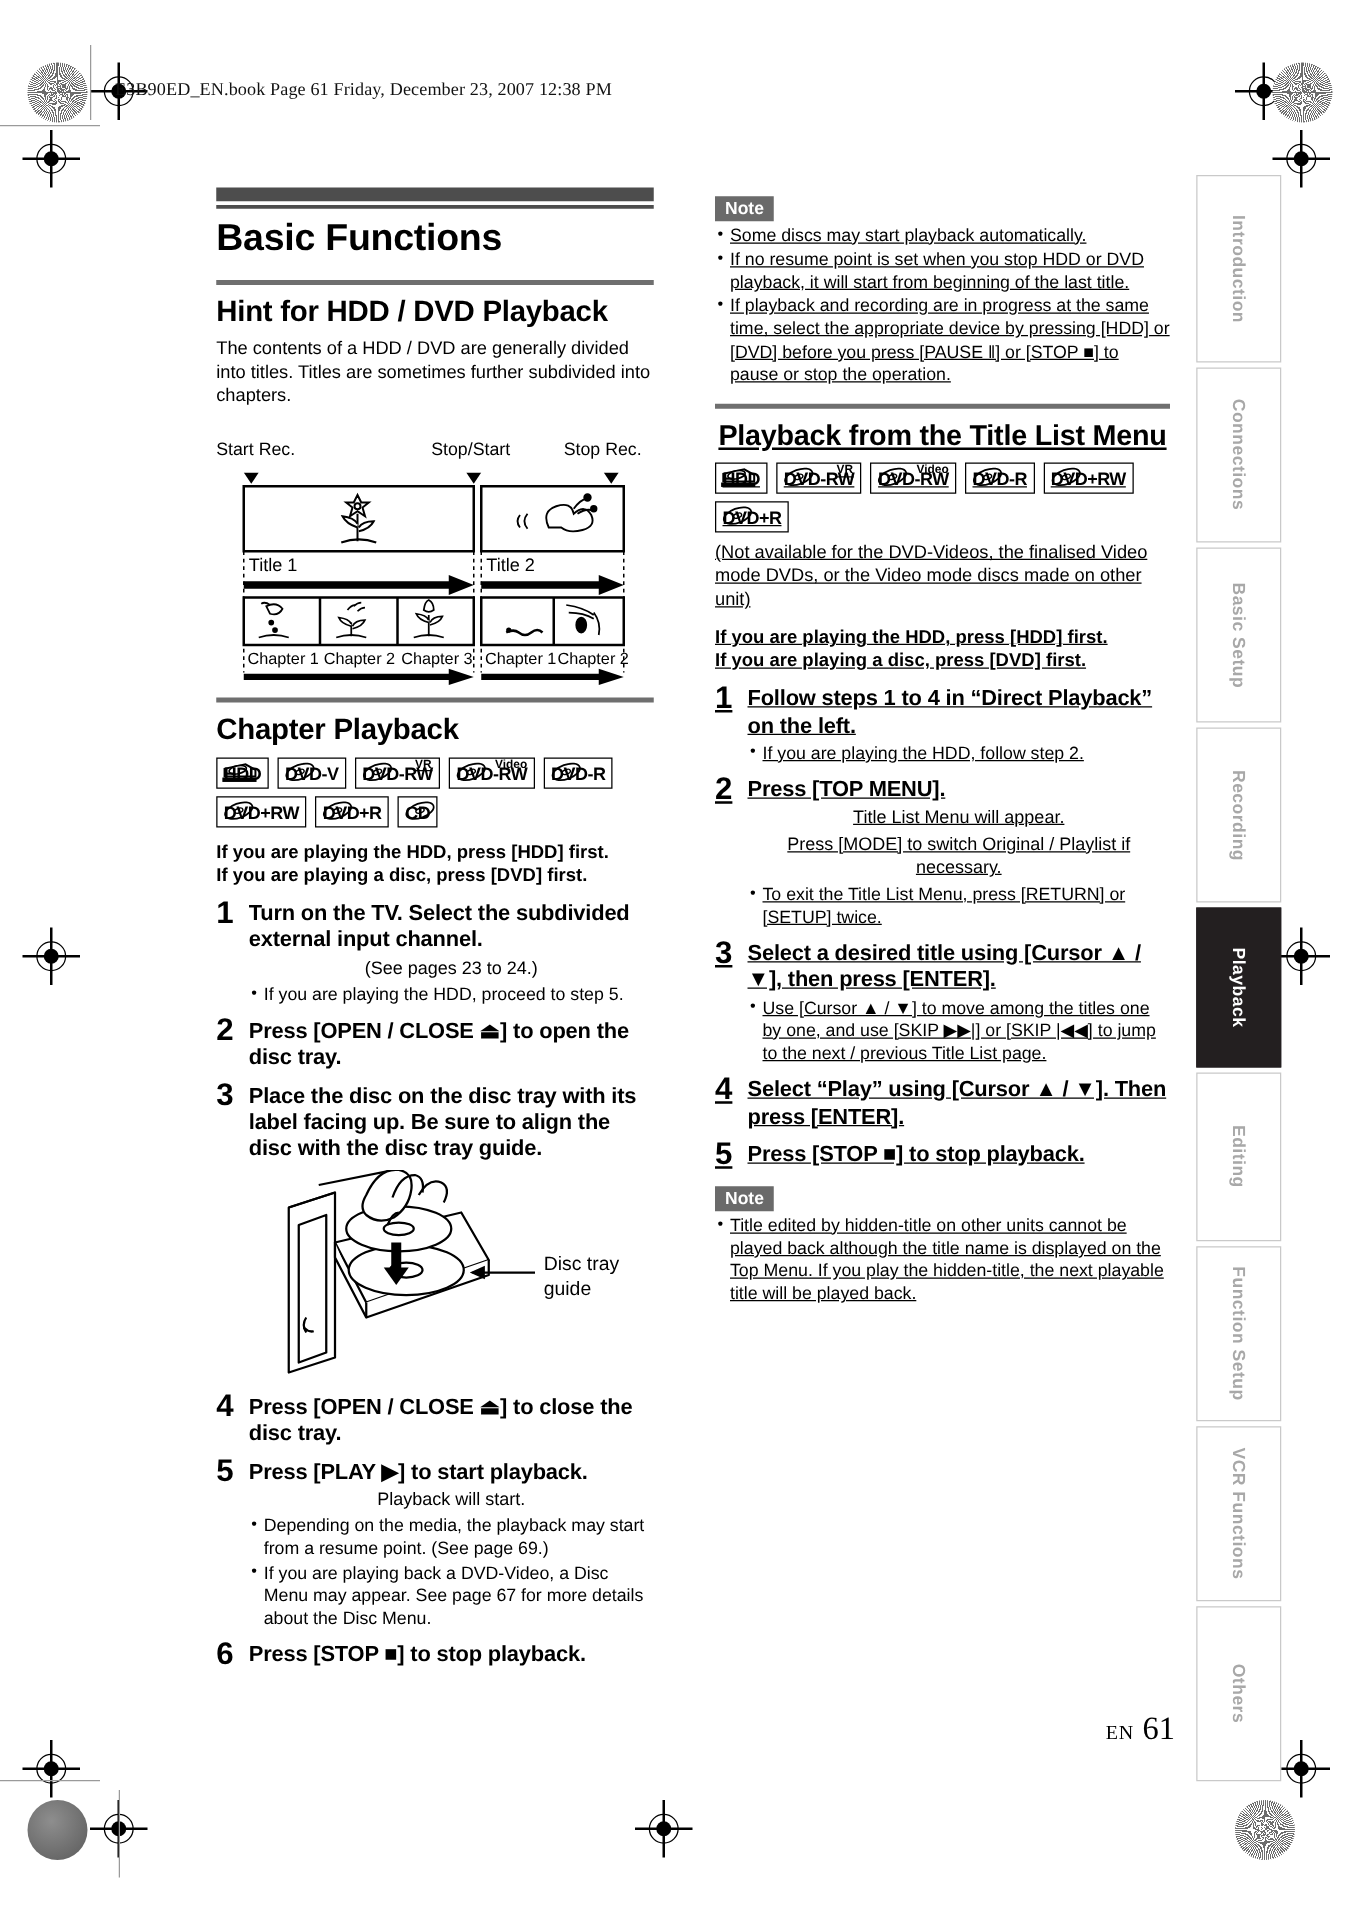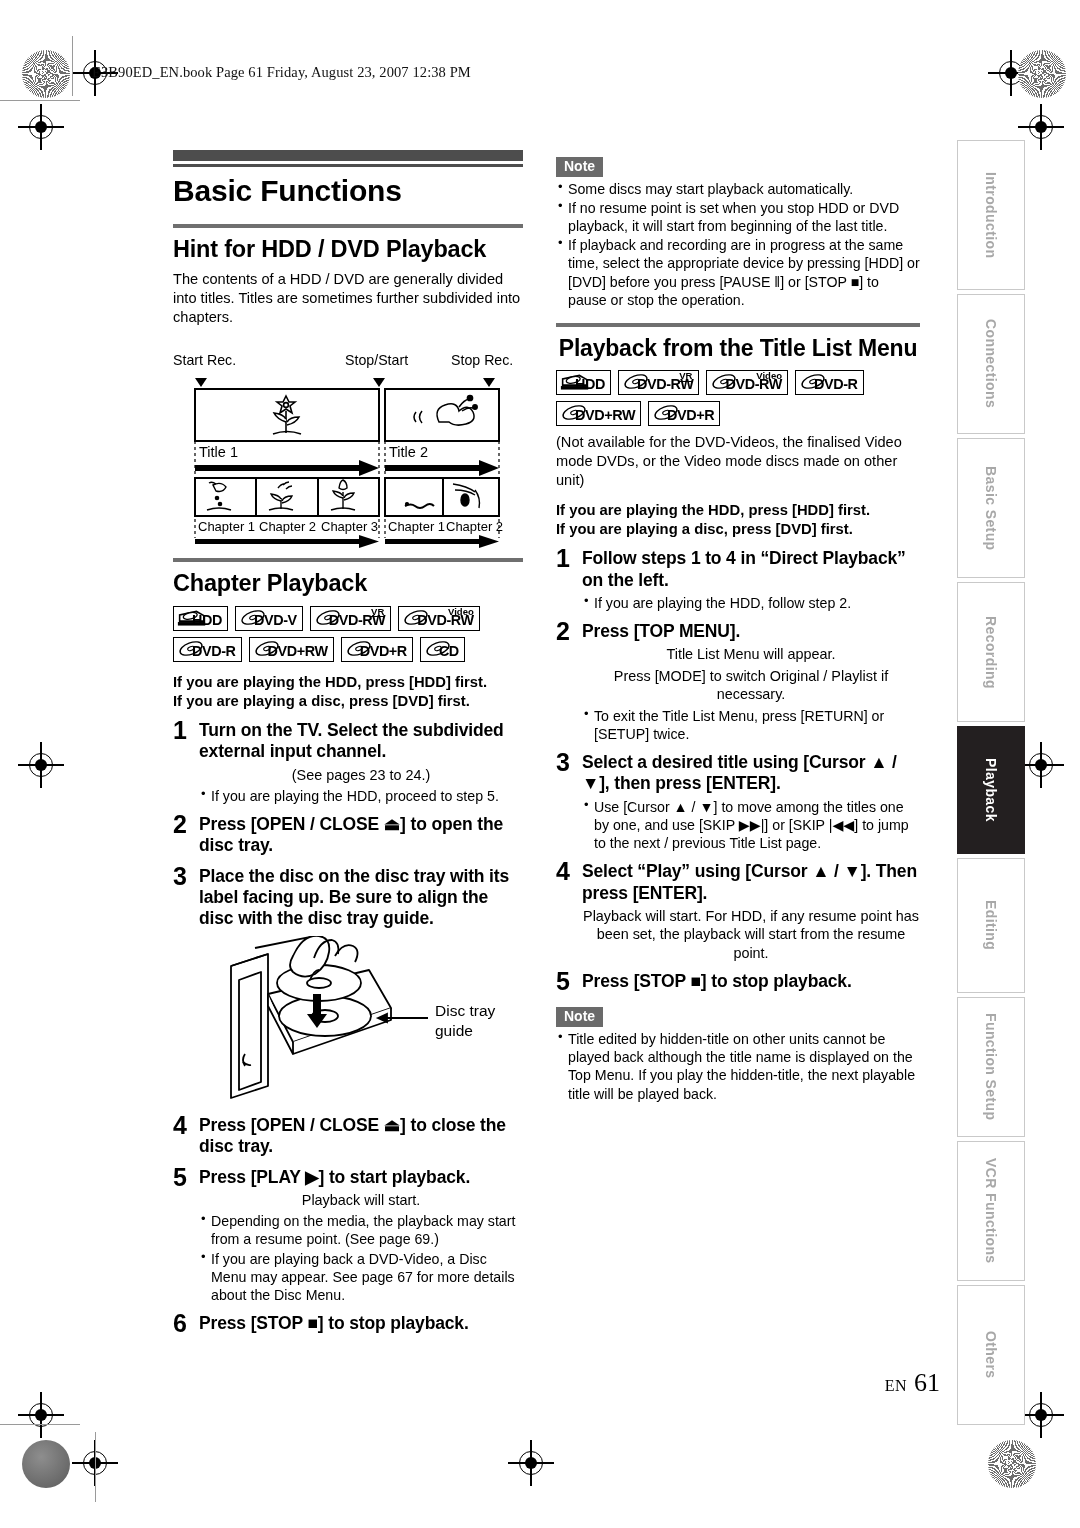--- a/index.html
+++ b/index.html
@@ -19,21 +19,21 @@
       background:repeating-conic-gradient(#6d6d6d 0deg 2.2deg,#ffffff 2.2deg 4.4deg);}
   .starburst.solid{background:radial-gradient(circle at 40% 35%,#8e8e8e,#5a5a5a);}
   .cutline{position:absolute;background:#9a9a9a;}
 
   
   .filehdr{position:absolute;left:92px;top:64px;font-family:"Liberation Serif",serif;
       font-size:14.5px;color:#111;white-space:nowrap;letter-spacing:.1px;}
 
   .col{position:absolute;}
   .col-left{left:173px;top:150px;width:350px;}
-  .col-right{left:556px;top:155px;width:364px;}
+  .col-right{left:572px;top:155px;width:364px;text-decoration:underline;}
 
   
   .chapter-rule-top{height:11px;background:#4d4d4d;}
   .chapter-rule-thin{height:3px;background:#4d4d4d;margin-top:3px;}
   h1.chapter{font-size:30px;font-weight:bold;margin:7px 0 0 0;letter-spacing:-.2px;line-height:1.1;}
   .h2-rule{height:4px;background:#6f6f6f;margin-top:17px;}
   h2.sect{font-size:23.5px;font-weight:bold;margin:8px 0 0 0;letter-spacing:-.2px;line-height:1.15;}
   h2.sect.r{font-size:23px;text-align:center;}
 
   p.body{font-size:14.6px;line-height:1.30;margin:7px 0 0 0;}
@@ -55,21 +55,21 @@
   
   .note-tag{display:inline-block;background:#6a6a6a;color:#fff;font-size:14px;font-weight:bold;
       padding:1px 8px 2px 8px;line-height:1.2;}
   .note-wrap{margin-top:2px;}
 
   
   .logos{display:flex;flex-wrap:wrap;gap:6px 7px;margin-top:9px;}
   .logo{position:relative;border:1.6px solid #000;height:25px;box-sizing:border-box;
       display:flex;align-items:flex-end;padding:0 5px 1px 5px;background:#fff;}
   .logo .lbl{font-size:14.4px;font-weight:bold;letter-spacing:-.4px;line-height:1;
-      padding-left:13px;position:relative;z-index:2;padding-bottom:2px;}
+      position:relative;z-index:2;padding-bottom:2px;}
   .logo .sup{position:absolute;right:5px;top:0px;font-size:9.5px;font-weight:bold;
       line-height:1;z-index:3;}
   .logo .sup.vr{border-bottom:1.6px solid #000;padding:0 1px;text-align:center;}
   .logo .swoosh{position:absolute;left:4px;top:2px;width:26px;height:17px;z-index:1;}
   .logo .hddicon{position:absolute;left:3px;top:2px;width:30px;height:19px;z-index:1;}
 
   
   .fig{position:relative;}
   .fig svg{display:block;}
 
@@ -164,21 +164,21 @@
 <div class="reg target" style="left:508px;top:1440px;">
     <div class="hl"></div>
     <div class="vl"></div>
     <div class="ring"></div>
     <div class="dot"></div>
   </div>
 <div class="reg" style="left:988px;top:1440px;">
     <div class="starburst"></div>
   </div>
 
-<div class="filehdr">E3B90ED_EN.book  Page 61  Friday, August 23, 2007  12:38 PM</div>
+<div class="filehdr">E3B90ED_EN.book  Page 61  Friday, December 23, 2007  12:38 PM</div>
 
 <div class="col col-left">
 
   <div class="chapter-rule-top"></div>
   <div class="chapter-rule-thin"></div>
   <h1 class="chapter">Basic Functions</h1>
 
   <div class="h2-rule"></div>
   <h2 class="sect">Hint for HDD / DVD Playback</h2>
   <p class="body">The contents of a HDD / DVD are generally divided into titles. Titles are sometimes further subdivided into chapters.</p>
@@ -532,21 +532,20 @@
           <div class="title">Select a desired title using [Cursor ▲ / ▼], then press [ENTER].</div>
           <ul class="bullets">
             <li>Use [Cursor ▲ / ▼] to move among the titles one by one, and use [SKIP ▶▶|] or [SKIP |◀◀] to jump to the next / previous Title List page.</li>
           </ul>
         </div>
       </div>
       <div class="step">
         <div class="num">4</div>
         <div class="txt">
           <div class="title">Select “Play” using [Cursor ▲ / ▼]. Then press [ENTER].</div>
-          <div class="sub">Playback will start. For HDD, if any resume point has been set, the playback will start from the resume point.</div>
         </div>
       </div>
       <div class="step">
         <div class="num">5</div>
         <div class="txt">
           <div class="title">Press [STOP ■] to stop playback.</div>
         </div>
       </div>
     </div>
 

